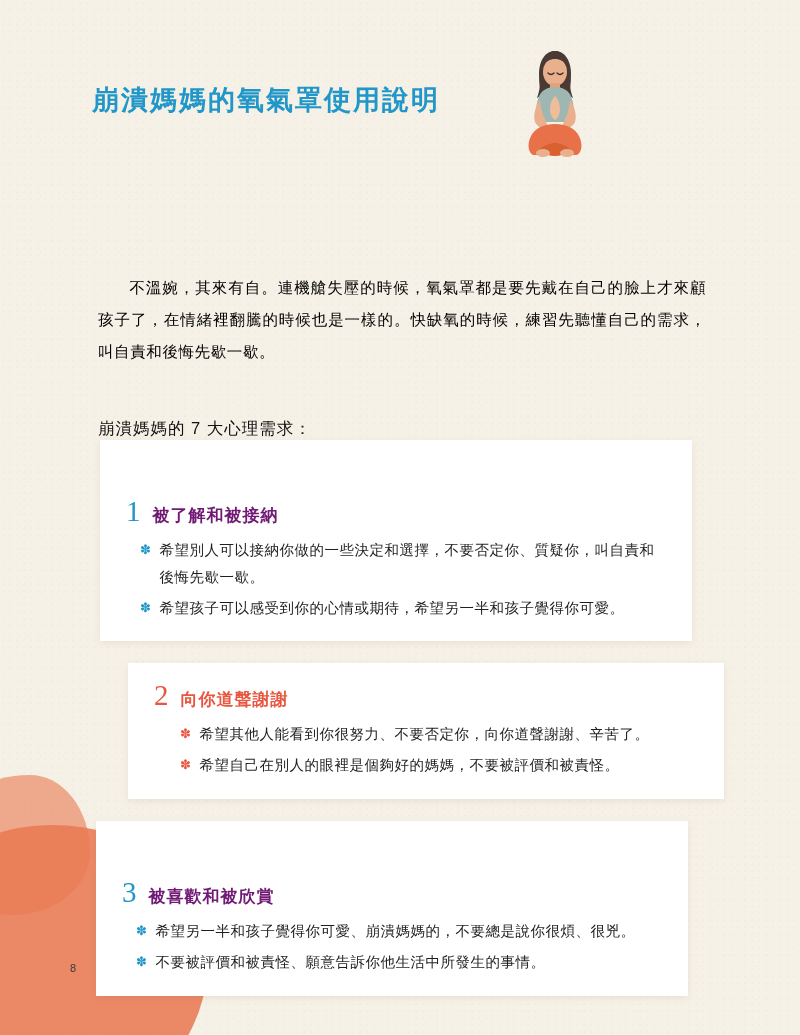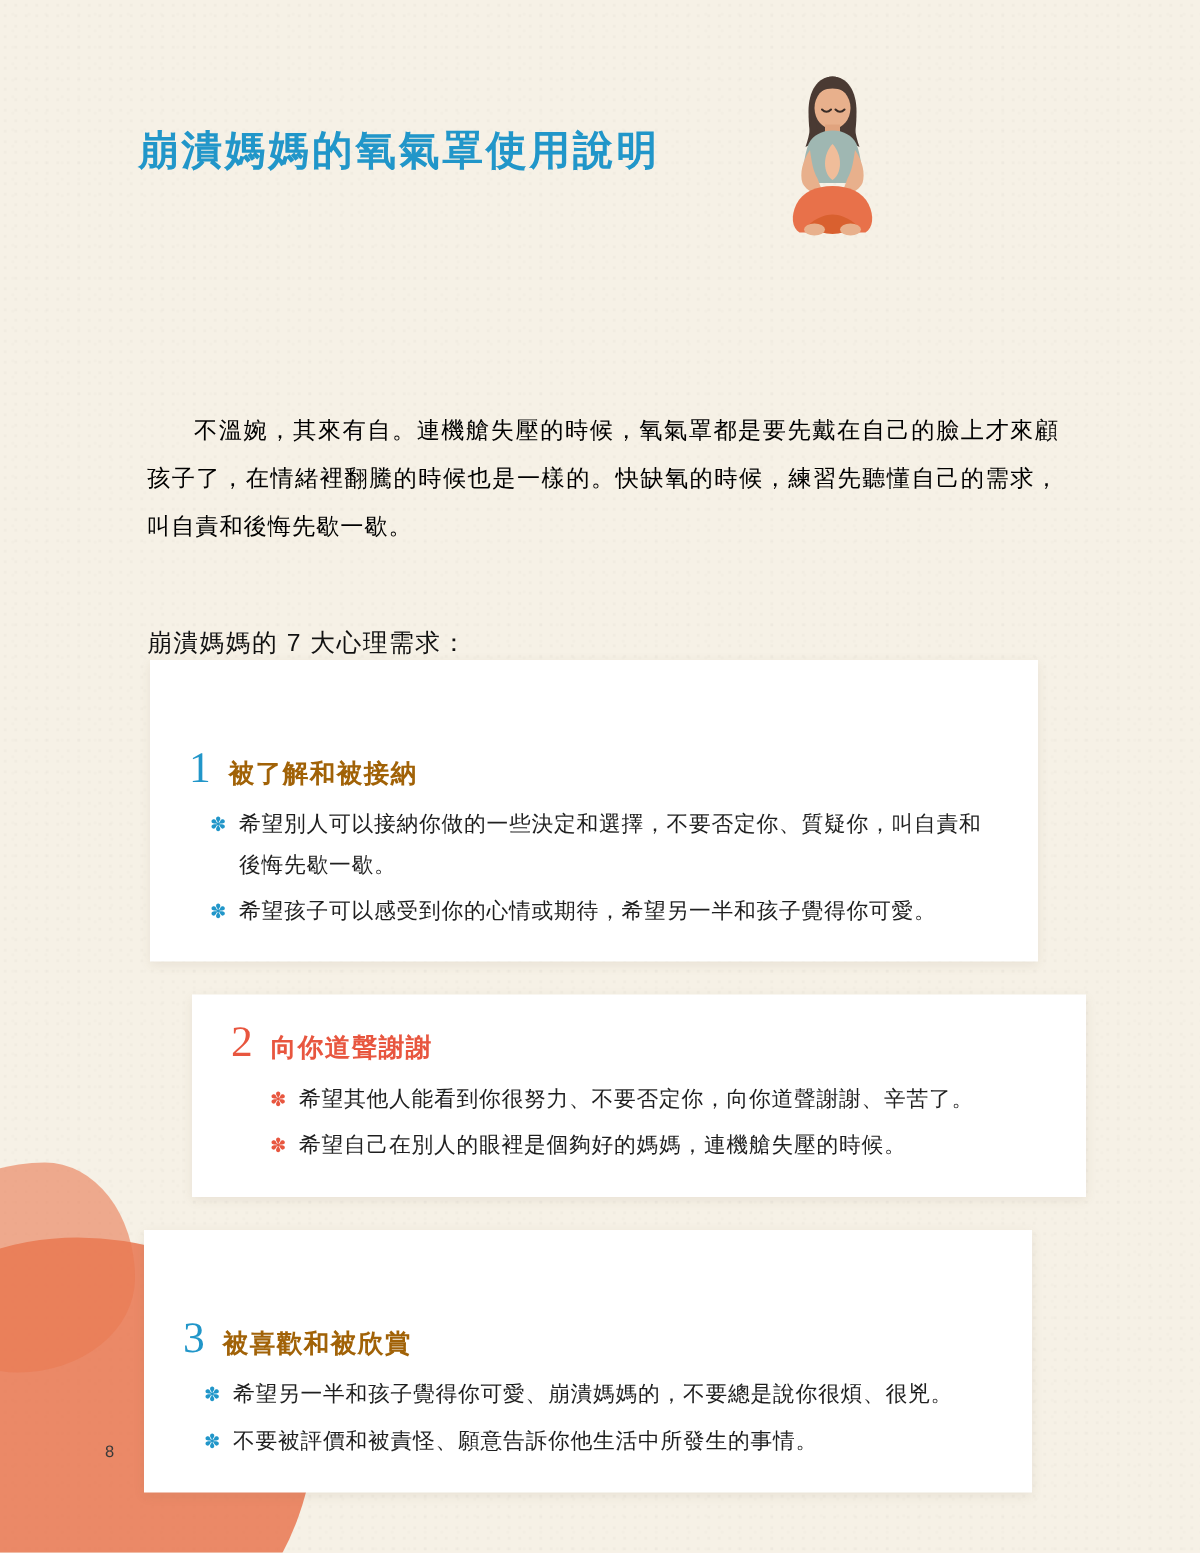--- a/index.html
+++ b/index.html
@@ -173,21 +173,21 @@
   }
   .num-1 { color: #2196c9; }
   .num-2 { color: #e8563f; }
   .num-3 { color: #2196c9; }
 
   .card-title {
     font-size: 17px;
     font-weight: bold;
     letter-spacing: 1px;
   }
-  .t-blue { color: #a16207; margin-top: 46px; }
+  .t-blue { color: #701a75; margin-top: 46px; }
   .t-red  { color: #e8563f; }
 
   .bullets { margin: 0; padding: 0; list-style: none; }
   .bullet {
     display: flex;
     gap: 8px;
     font-size: 14.5px;
     line-height: 1.85;
     color: #1f1f1f;
     letter-spacing: 0.5px;
@@ -291,21 +291,21 @@
       <span class="card-num num-2">2</span>
       <span class="card-title t-red">向你道聲謝謝</span>
     </div>
     <ul class="bullets">
       <li class="bullet">
         <span class="star star-red">✽</span>
         <span class="bullet-text">希望其他人能看到你很努力、不要否定你，向你道聲謝謝、辛苦了。</span>
       </li>
       <li class="bullet">
         <span class="star star-red">✽</span>
-        <span class="bullet-text">希望自己在別人的眼裡是個夠好的媽媽，連機艙失壓的時候。</span>
+        <span class="bullet-text">希望自己在別人的眼裡是個夠好的媽媽，不要被評價和被責怪。</span>
       </li>
     </ul>
   </div>
 
   <div class="card c3">
     <div class="card-head">
       <span class="card-num num-3">3</span>
       <span class="card-title t-blue">被喜歡和被欣賞</span>
     </div>
     <ul class="bullets">

